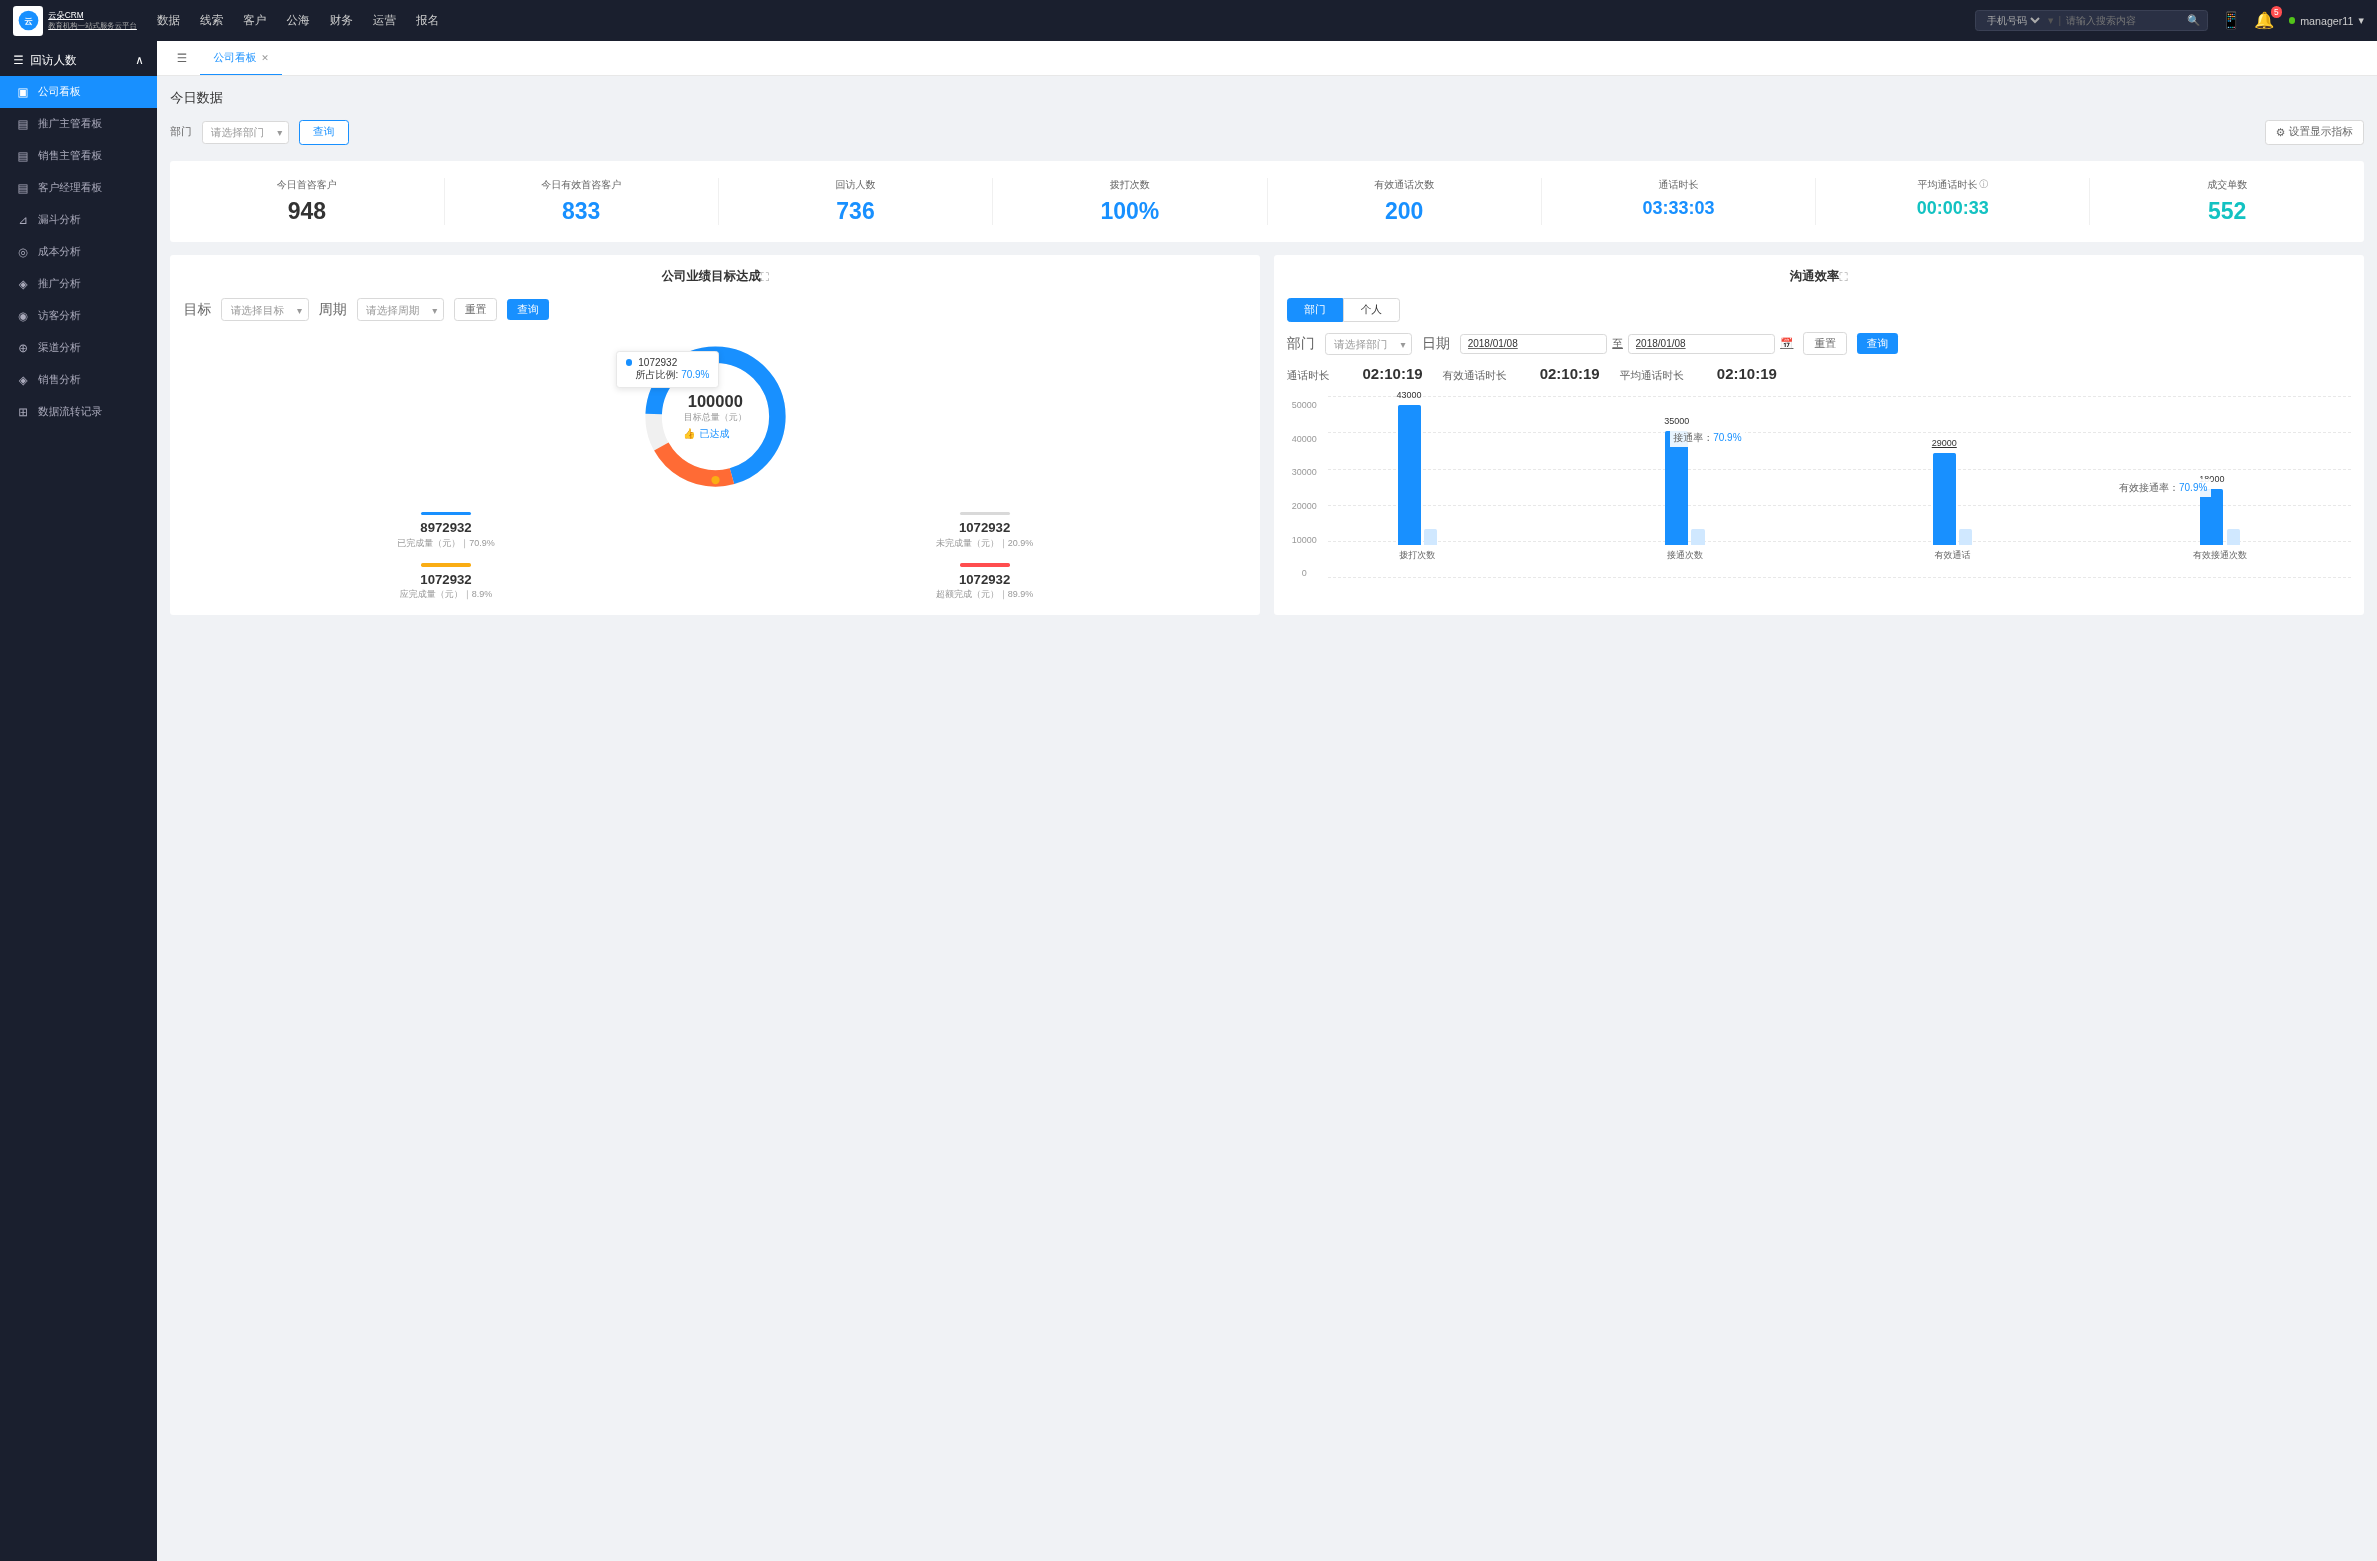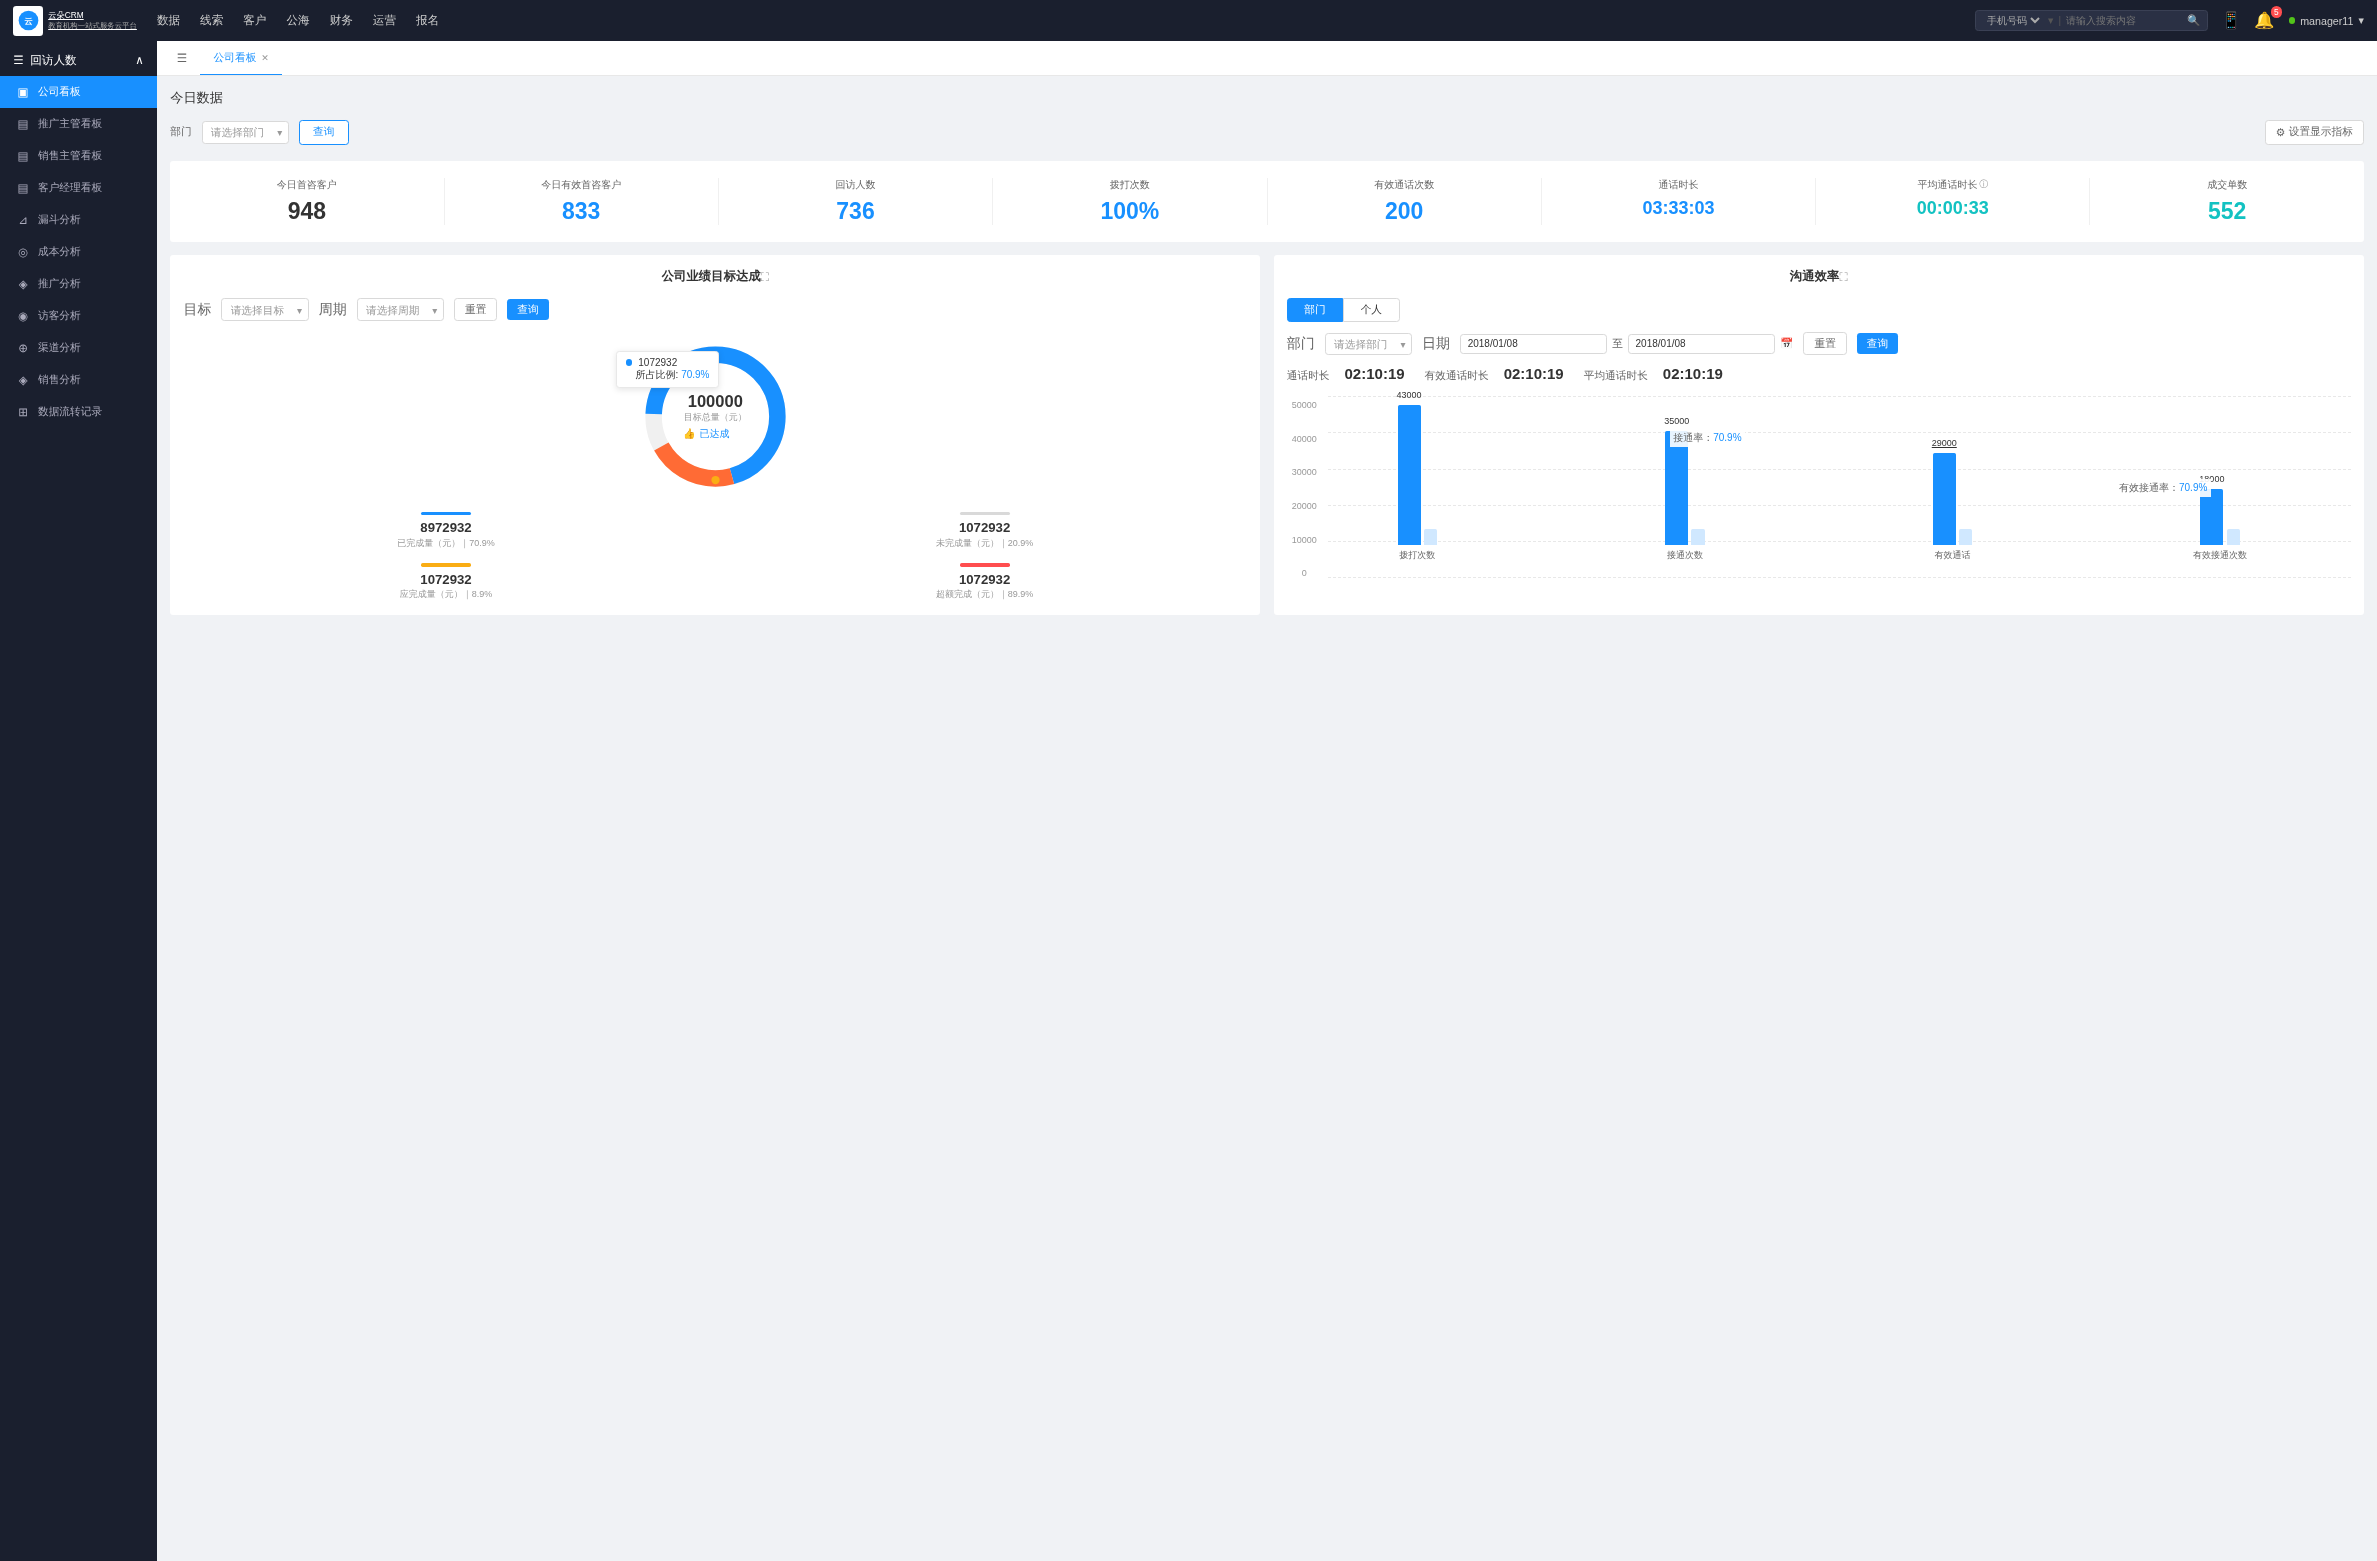--- a/index.html
+++ b/index.html
@@ -96,27 +96,27 @@
     .grid-desc { font-size: 9px; color: #999; margin-top: 1.7px; }
 
     
     .tab-buttons { display: flex; margin-bottom: 10px; }
     .tab-btn { padding: 4.1px 16.5px; border: 0.8px solid #d9d9d9; background: #fff; color: #333; cursor: pointer; font-size: 10.7px; }
     .tab-btn:first-child { border-radius: 3.3px 0 0 3.3px; }
     .tab-btn:last-child { border-radius: 0 3.3px 3.3px 0; }
     .tab-btn.active { background: #1890ff; color: #fff; border-color: #1890ff; }
 
     .right-filters { display: flex; align-items: center; gap: 10px; margin-bottom: 10px; flex-wrap: wrap; }
-    .date-range { display: flex; align-items: center; gap: 5px; font-size: 10.7px; color: #666; }
+    .date-range { display: flex; align-items: center; gap: 5px; font-size: 10.7px; color: #666; text-decoration: underline; }
     .date-input { border: 0.8px solid #d9d9d9; border-radius: 3.3px; padding: 3.3px 6.6px; font-size: 10px; color: #333; background: #fff; }
 
     
     .stats-row { display: flex; gap: 20px; margin-bottom: 13.2px; }
     .stat-item { font-size: 10.7px; color: #666; }
-    .stat-value { font-size: 15px; font-weight: 700; color: #333; margin-left: 5px; padding-left: 7px; }
+    .stat-value { font-size: 15px; font-weight: 700; color: #333; margin-left: 23px; padding-left: 7px; }
 
     
     .bar-chart { position: relative; }
     .y-axis { position: absolute; left: 0; top: 4px; bottom: 16.5px; display: flex; flex-direction: column; justify-content: space-between; align-items: center; padding-right: 5px; width: 40px; }
     .y-label { font-size: 9px; color: #999; }
     .grid-lines { position: absolute; left: 41px; right: 0; top: 0; bottom: 16.5px; display: flex; flex-direction: column; justify-content: space-between; pointer-events: none; }
     .grid-line { border-top: 0.8px dashed #e8e8e8; width: 100%; }
   </style>
 </head>
 <body>

